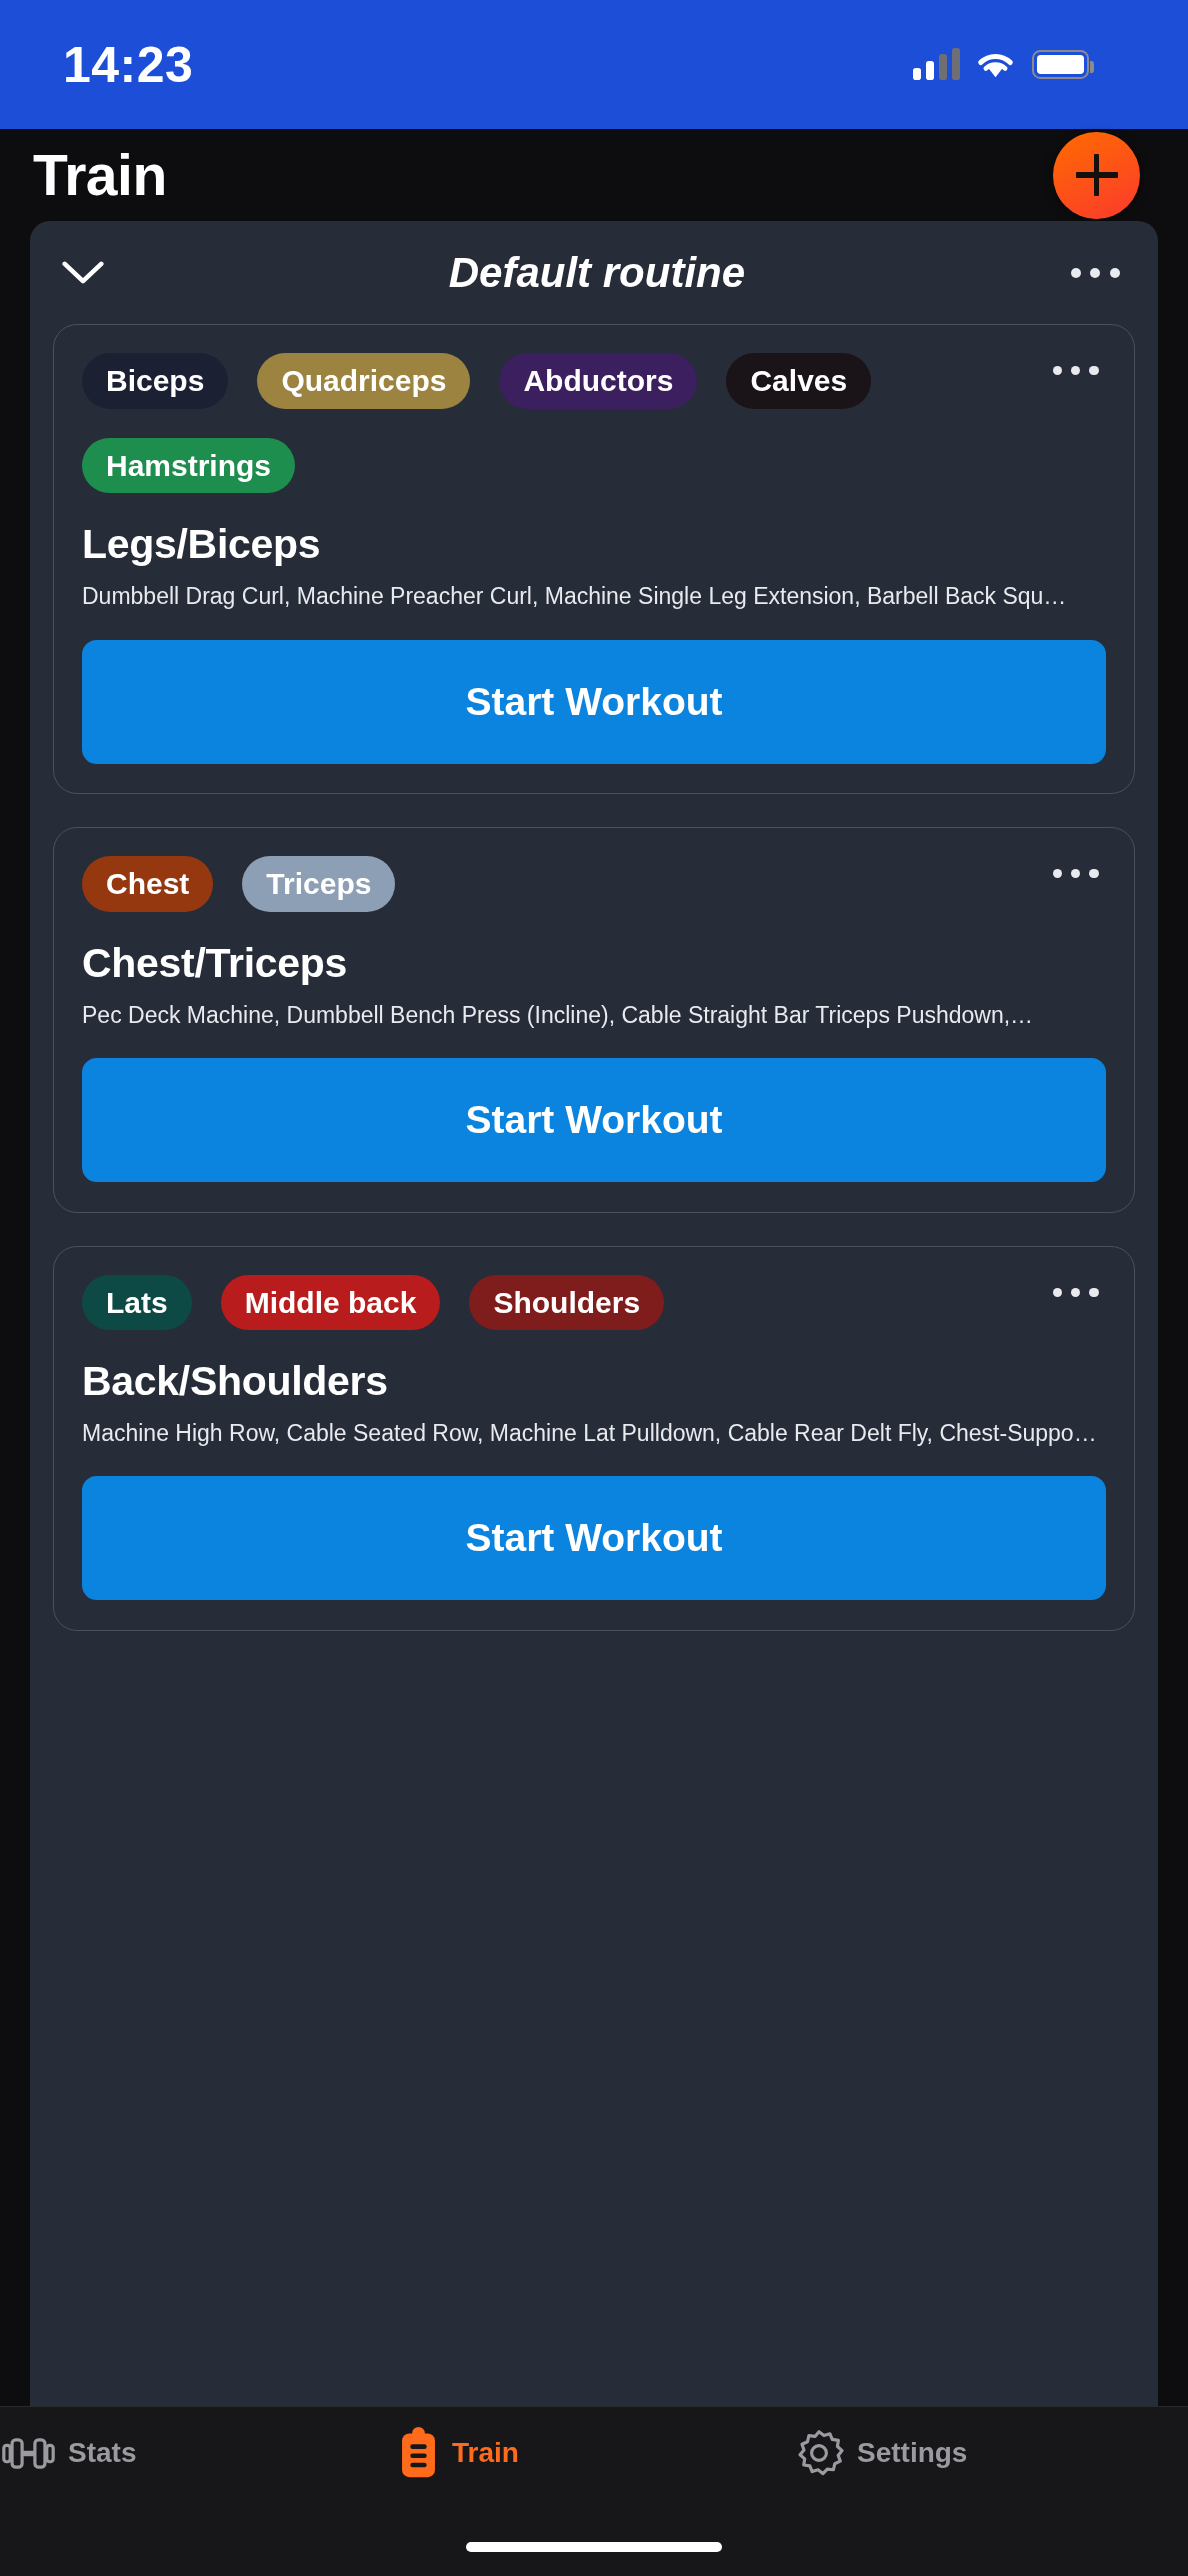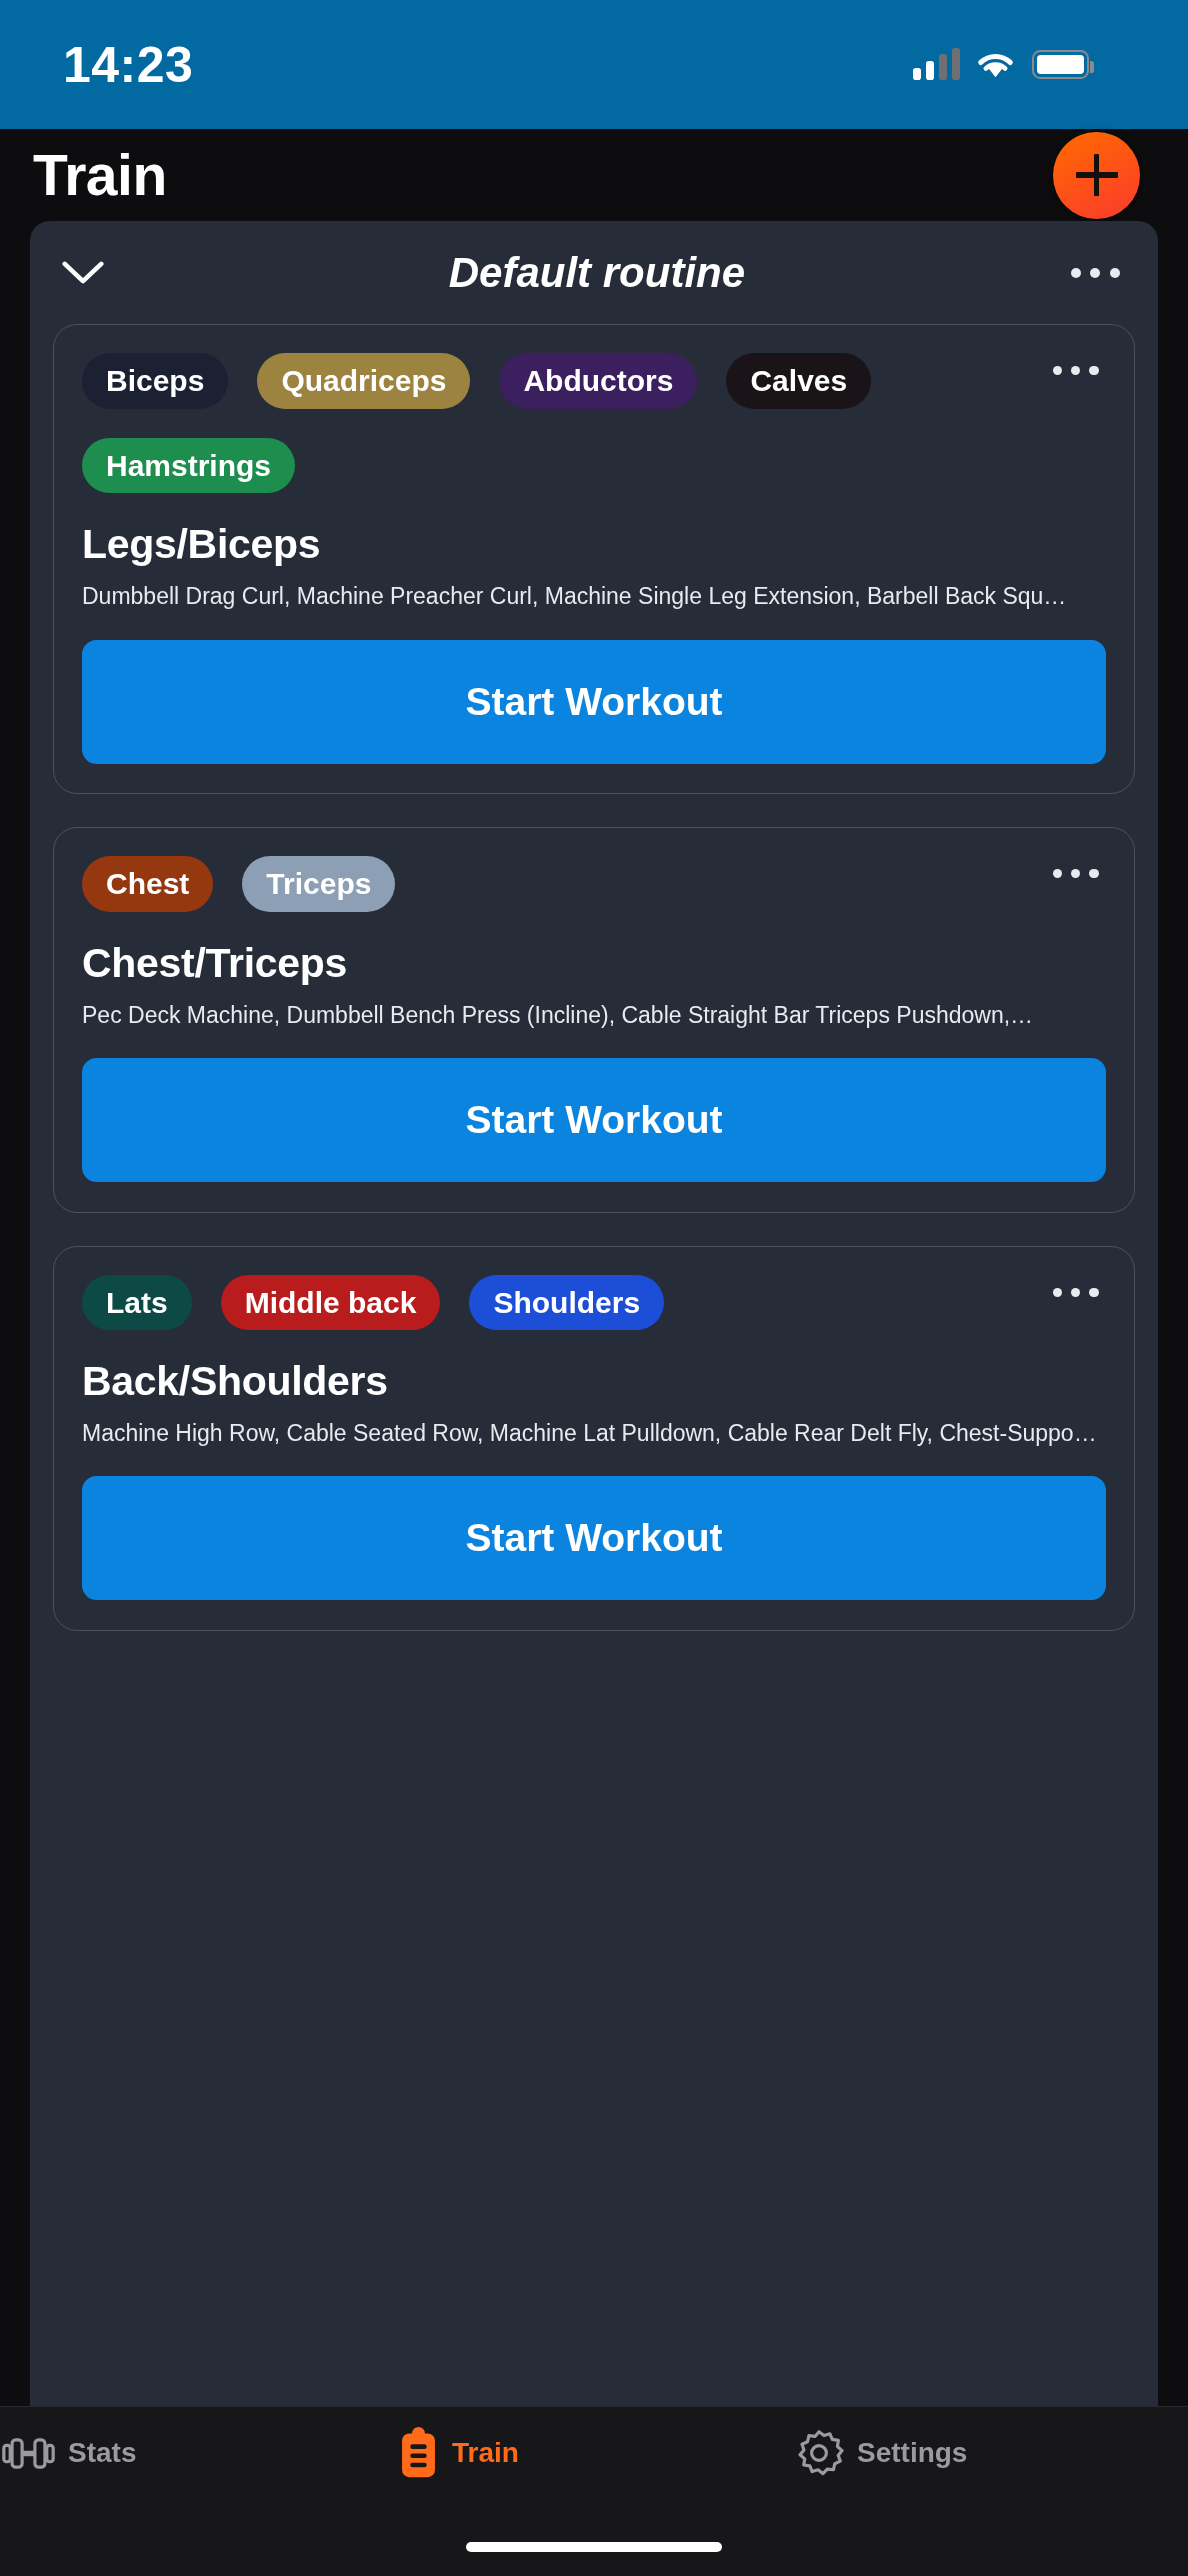--- a/index.html
+++ b/index.html
@@ -15,21 +15,21 @@
     background: #0d0d0f;
     display: flex; flex-direction: column;
   }
 
   
   .statusbar {
     height: 129px;
     flex: 0 0 129px;
     display: flex; align-items: center; justify-content: space-between;
     padding: 0 99px 0 63px;
-    background: #0369a1;
+    background: #1d4ed8;
   }
   .clock { color: #fff; font-size: 50px; font-weight: 600; letter-spacing: 0.5px; }
   .status-icons { display: flex; align-items: center; gap: 16.6px; }
   .signal { display: flex; align-items: flex-end; gap: 4.6px; height: 31px; }
   .signal i { display:block; width: 8.3px; background: #fff; border-radius: 2.8px; }
   .signal i:nth-child(1){ height: 12px; }
   .signal i:nth-child(2){ height: 19.3px; }
   .signal i:nth-child(3){ height: 26px; background:#6e6e73; }
   .signal i:nth-child(4){ height: 32px; background:#6e6e73; }
   .wifi { width: 39px; height: 29.5px; }
@@ -225,21 +225,21 @@
         <div class="card-title">Chest/Triceps</div>
         <div class="card-desc">Pec Deck Machine, Dumbbell Bench Press (Incline), Cable Straight Bar Triceps Pushdown,…</div>
         <div class="start-btn">Start Workout</div>
       </div>
 
       <div class="card">
         <div class="card-top">
           <div class="tags">
             <span class="tag" style="background:#0e4a45">Lats</span>
             <span class="tag" style="background:#b91c1c">Middle back</span>
-            <span class="tag" style="background:#1d4ed8">Shoulders</span>
+            <span class="tag" style="background:#7f1d1d">Shoulders</span>
           </div>
           <div class="dots small">
               <i></i>
               <i></i>
               <i></i>
             </div>
         </div>
         <div class="card-title">Back/Shoulders</div>
         <div class="card-desc">Machine High Row, Cable Seated Row, Machine Lat Pulldown, Cable Rear Delt Fly, Chest-Suppo…</div>
         <div class="start-btn">Start Workout</div>

